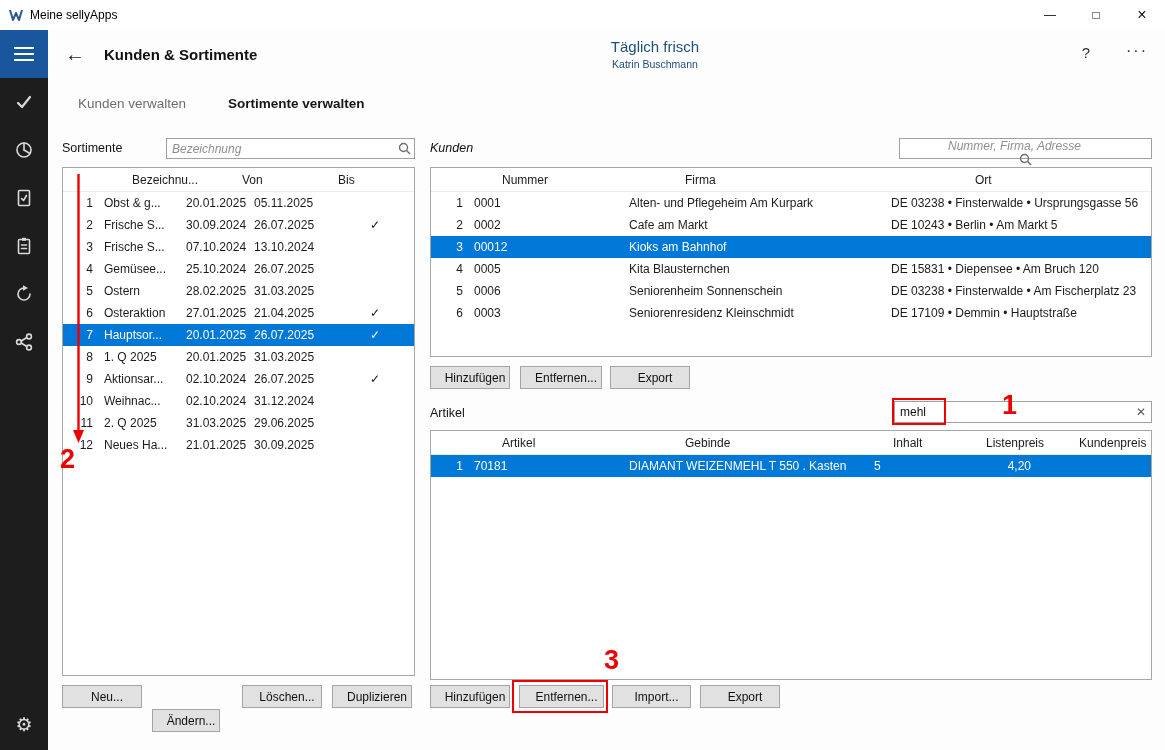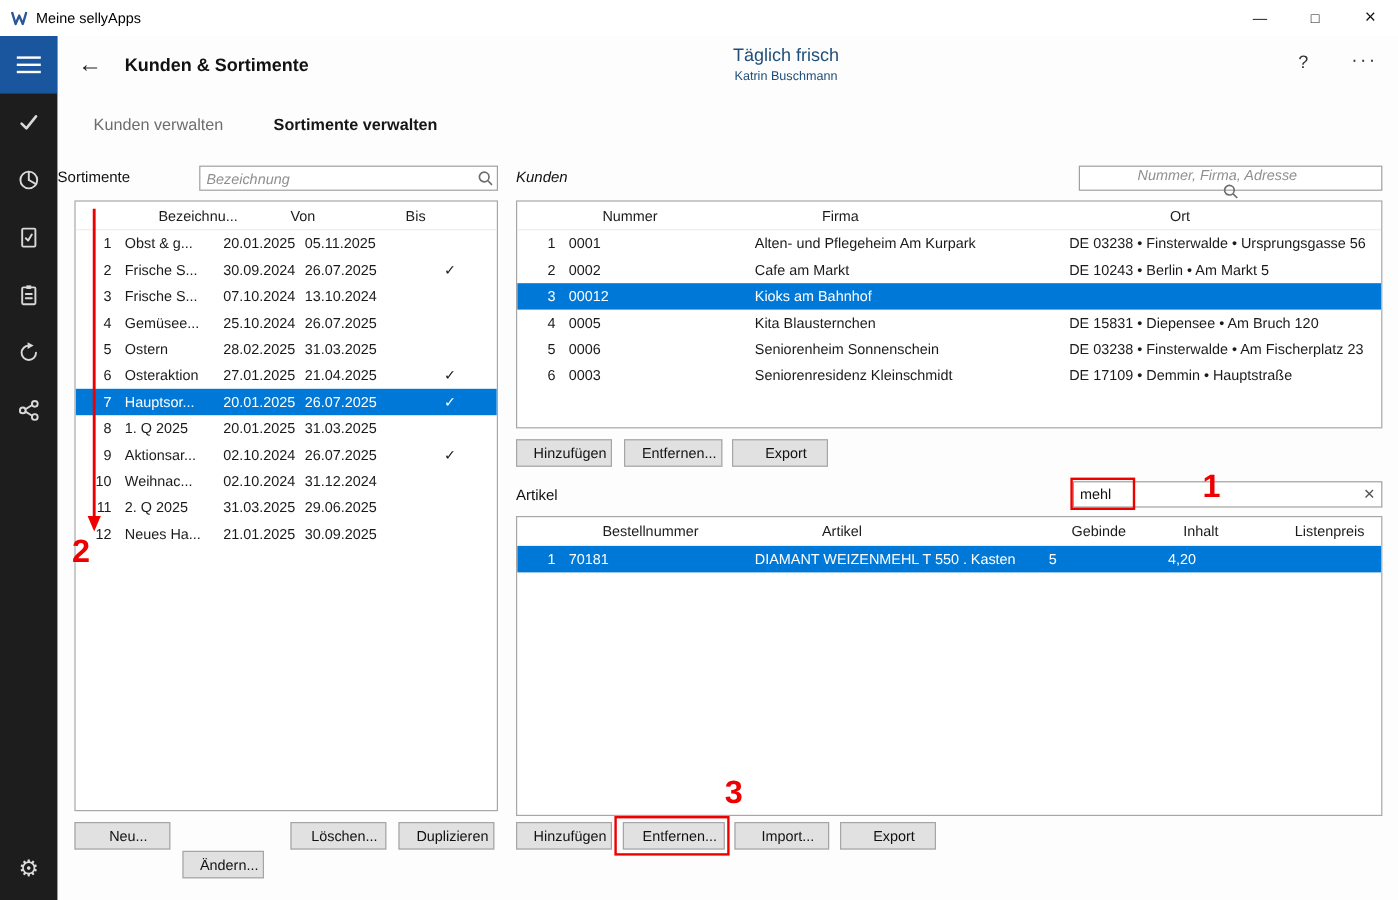--- a/index.html
+++ b/index.html
@@ -74,21 +74,21 @@
   .t-kun .cell:nth-child(3){width:262px;}
   .t-kun .cell:nth-child(4){flex:1;}
 
   .t-art .cell:nth-child(1){width:40px;}
   .t-art .cell:nth-child(2){width:155px;}
   .t-art .cell:nth-child(3){width:180px;}
   .t-art .cell:nth-child(4){width:65px;}
   .t-art .cell:nth-child(5){width:65px;}
   .t-art .cell:nth-child(6){width:100px;}
   .t-art .cell:nth-child(7){flex:1;}
-  .t-art .tbody .cell:nth-child(6){text-align:center;padding-right:5px;}
+  .t-art .tbody .cell:nth-child(6){text-align:right;padding-right:5px;}
 
   .t-sort .cell:nth-child(1),.t-kun .cell:nth-child(1),.t-art .cell:nth-child(1){text-align:right;padding-right:8px;}
 
   
   .btn{position:absolute;height:23px;background:#e1e1e1;border:1px solid #a5a5a5;font-family:"Liberation Sans",sans-serif;font-size:12px;color:#111;text-align:center;line-height:20px;padding-left:10px;}
 
   
   .ann-num{position:absolute;font-size:27px;font-weight:bold;color:var(--annotation);z-index:60;}
   .ann-box{position:absolute;border:2px solid var(--annotation);z-index:60;}
   .ann-arrow{position:absolute;left:0;top:0;width:1165px;height:750px;pointer-events:none;z-index:55;}
@@ -169,21 +169,21 @@
   <div class="center-block">
     <div class="company">Täglich frisch</div>
     <div class="user">Katrin Buschmann</div>
   </div>
   <div class="help-button">?</div>
   <div class="more-button">···</div>
 
   <span class="tab t0">Kunden verwalten</span>
   <span class="tab t1 active">Sortimente verwalten</span>
 
-  <div class="panel-label" style="left:48px;top:141px;">Sortimente</div>
+  <div class="panel-label" style="left:62px;top:141px;">Sortimente</div>
   <div class="search" style="left:166px;top:138px;width:249px;height:21px;">
     <input type="text" placeholder="Bezeichnung" style="">
     <span class="search-glyph">
       <svg width="13" height="13" viewBox="0 0 13 13">
           <circle cx="5.5" cy="5.5" r="4"></circle>
           <line x1="8.6" y1="8.6" x2="12" y2="12"></line>
         </svg>
     </span>
   </div>
 
@@ -351,21 +351,20 @@
 
   <div class="panel-label" style="left:430px;top:406px;">Artikel</div>
   <div class="search" style="left:894px;top:401px;width:258px;height:22px;">
     <input type="text" value="mehl" style="">
     <span class="clear-x">✕</span>
   </div>
 
   <div class="table t-art" style="left:430px;top:430px;width:722px;height:250px;">
     <div class="trow thead">
       <div class="cell"></div>
-      <div class="cell">Bestellnummer</div>
       <div class="cell">Artikel</div>
       <div class="cell">Gebinde</div>
       <div class="cell">Inhalt</div>
       <div class="cell">Listenpreis</div>
       <div class="cell">Kundenpreis</div>
     </div>
     <div class="tbody">
         <div class="trow selected">
           <div class="cell">1</div>
           <div class="cell">70181</div>

